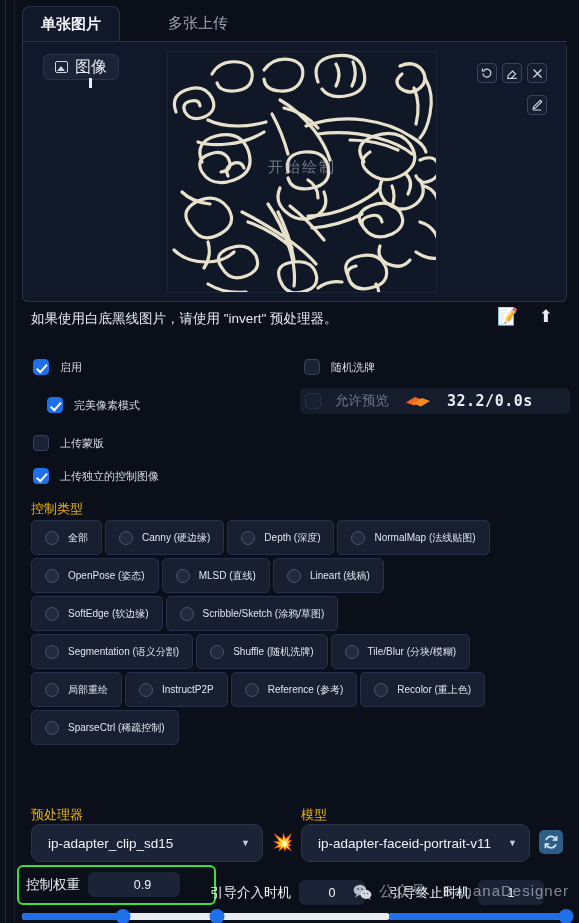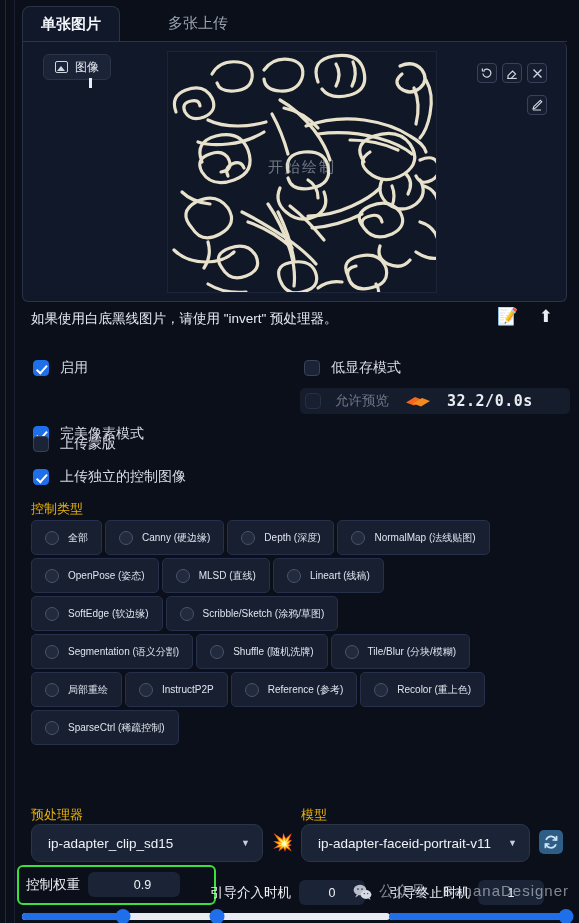--- a/index.html
+++ b/index.html
@@ -35,21 +35,21 @@
   .card {
     position: absolute; left: 22px; top: 42px; width: 545px; height: 260px;
     background: #11182a; border: 1px solid #2a3347; border-top: none;
     border-radius: 0 6px 6px 6px;
   }
 
   .subtab {
     position: absolute; left: 20px; top: 12px; height: 26px; padding: 0 11px;
     background: #1b2336; border: 1px solid #2c3548; border-radius: 6px;
     display: flex; align-items: center; gap: 7px;
-    font-size: 12px; color: #e3e7ef; cursor: pointer;
+    font-size: 16px; color: #e3e7ef; cursor: pointer;
   }
   .subtab .ic { width: 13px; height: 12px; position: relative; display: inline-block; }
   .subtab .ic::before {
     content: ""; position: absolute; inset: 0;
     border: 1.3px solid #cfd5e0; border-radius: 2px;
   }
   .subtab .ic::after {
     content: ""; position: absolute; left: 2px; bottom: 2px;
     width: 0; height: 0; border-left: 4px solid transparent;
     border-right: 4px solid transparent; border-bottom: 5px solid #cfd5e0;
@@ -79,34 +79,34 @@
   #btn-pen { right: 19px; top: 53px; }
   .ibtn svg { display: block; }
 
   
   .hint { position: absolute; left: 31px; top: 310px; font-size: 13.5px; color: #e6eaf2; }
   .hint-icons { position: absolute; right: 26px; top: 306px; display: flex; align-items: center; gap: 20px; }
   .hint-icons .g { font-size: 17px; cursor: pointer; }
   .hint-icons .up { font-size: 17px; color: #e8ecf3; cursor: pointer; }
 
   
-  .chk { position: absolute; display: flex; align-items: center; gap: 11px; font-size: 14px; cursor: pointer; }
+  .chk { position: absolute; display: flex; align-items: center; gap: 11px; font-size: 11px; cursor: pointer; }
   .box {
     width: 16px; height: 16px; border-radius: 4px;
     background: #1b2336; border: 1px solid #39425a; position: relative; flex: none;
   }
   .box.on { background: #1f6feb; border-color: #1f6feb; }
   .box.on::after {
     content: ""; position: absolute; left: 5px; top: 1.5px;
     width: 4px; height: 8.5px; border: solid #fff; border-width: 0 2px 2px 0;
     transform: rotate(42deg);
   }
 
   #c-enable   { left: 33px; top: 359px; }
-  #c-pixel    { left: 33px; top: 397px; margin-top: 28px; }
+  #c-pixel    { left: 47px; top: 397px; }
   #c-mask     { left: 33px; top: 435px; justify-content: flex-end; }
   #c-indep    { left: 33px; top: 468px; }
   #c-lowvram  { left: 304px; top: 359px; }
 
   .preview-pill {
     position: absolute; left: 300px; top: 388px; width: 270px; height: 26px;
     background: #151c2c; border-radius: 5px;
     display: flex; align-items: center; gap: 14px; padding-left: 5px;
   }
   .preview-pill .lbl { font-size: 13.5px; color: #6f7687; }
@@ -310,21 +310,21 @@
 <div class="chk" id="c-mask">
   <span class="box"></span>
   <span>上传蒙版</span>
 </div>
 <div class="chk" id="c-indep">
   <span class="box on"></span>
   <span>上传独立的控制图像</span>
 </div>
 <div class="chk" id="c-lowvram">
   <span class="box"></span>
-  <span>低显存模式</span>
+  <span>随机洗牌</span>
 </div>
 
 <div class="preview-pill">
   <span class="box" style="opacity:.5"></span>
   <span class="lbl">允许预览</span>
   <svg class="spark" viewBox="0 0 30 14">
     <path d="M3 8.5 L12 3 L20 6 L11 11.5 Z" fill="#f4671c"></path>
     <path d="M10 9.5 L19 4 L27 7 L18 12.5 Z" fill="#f58a21"></path>
   </svg>
   <span class="timing">32.2/0.0s</span>

